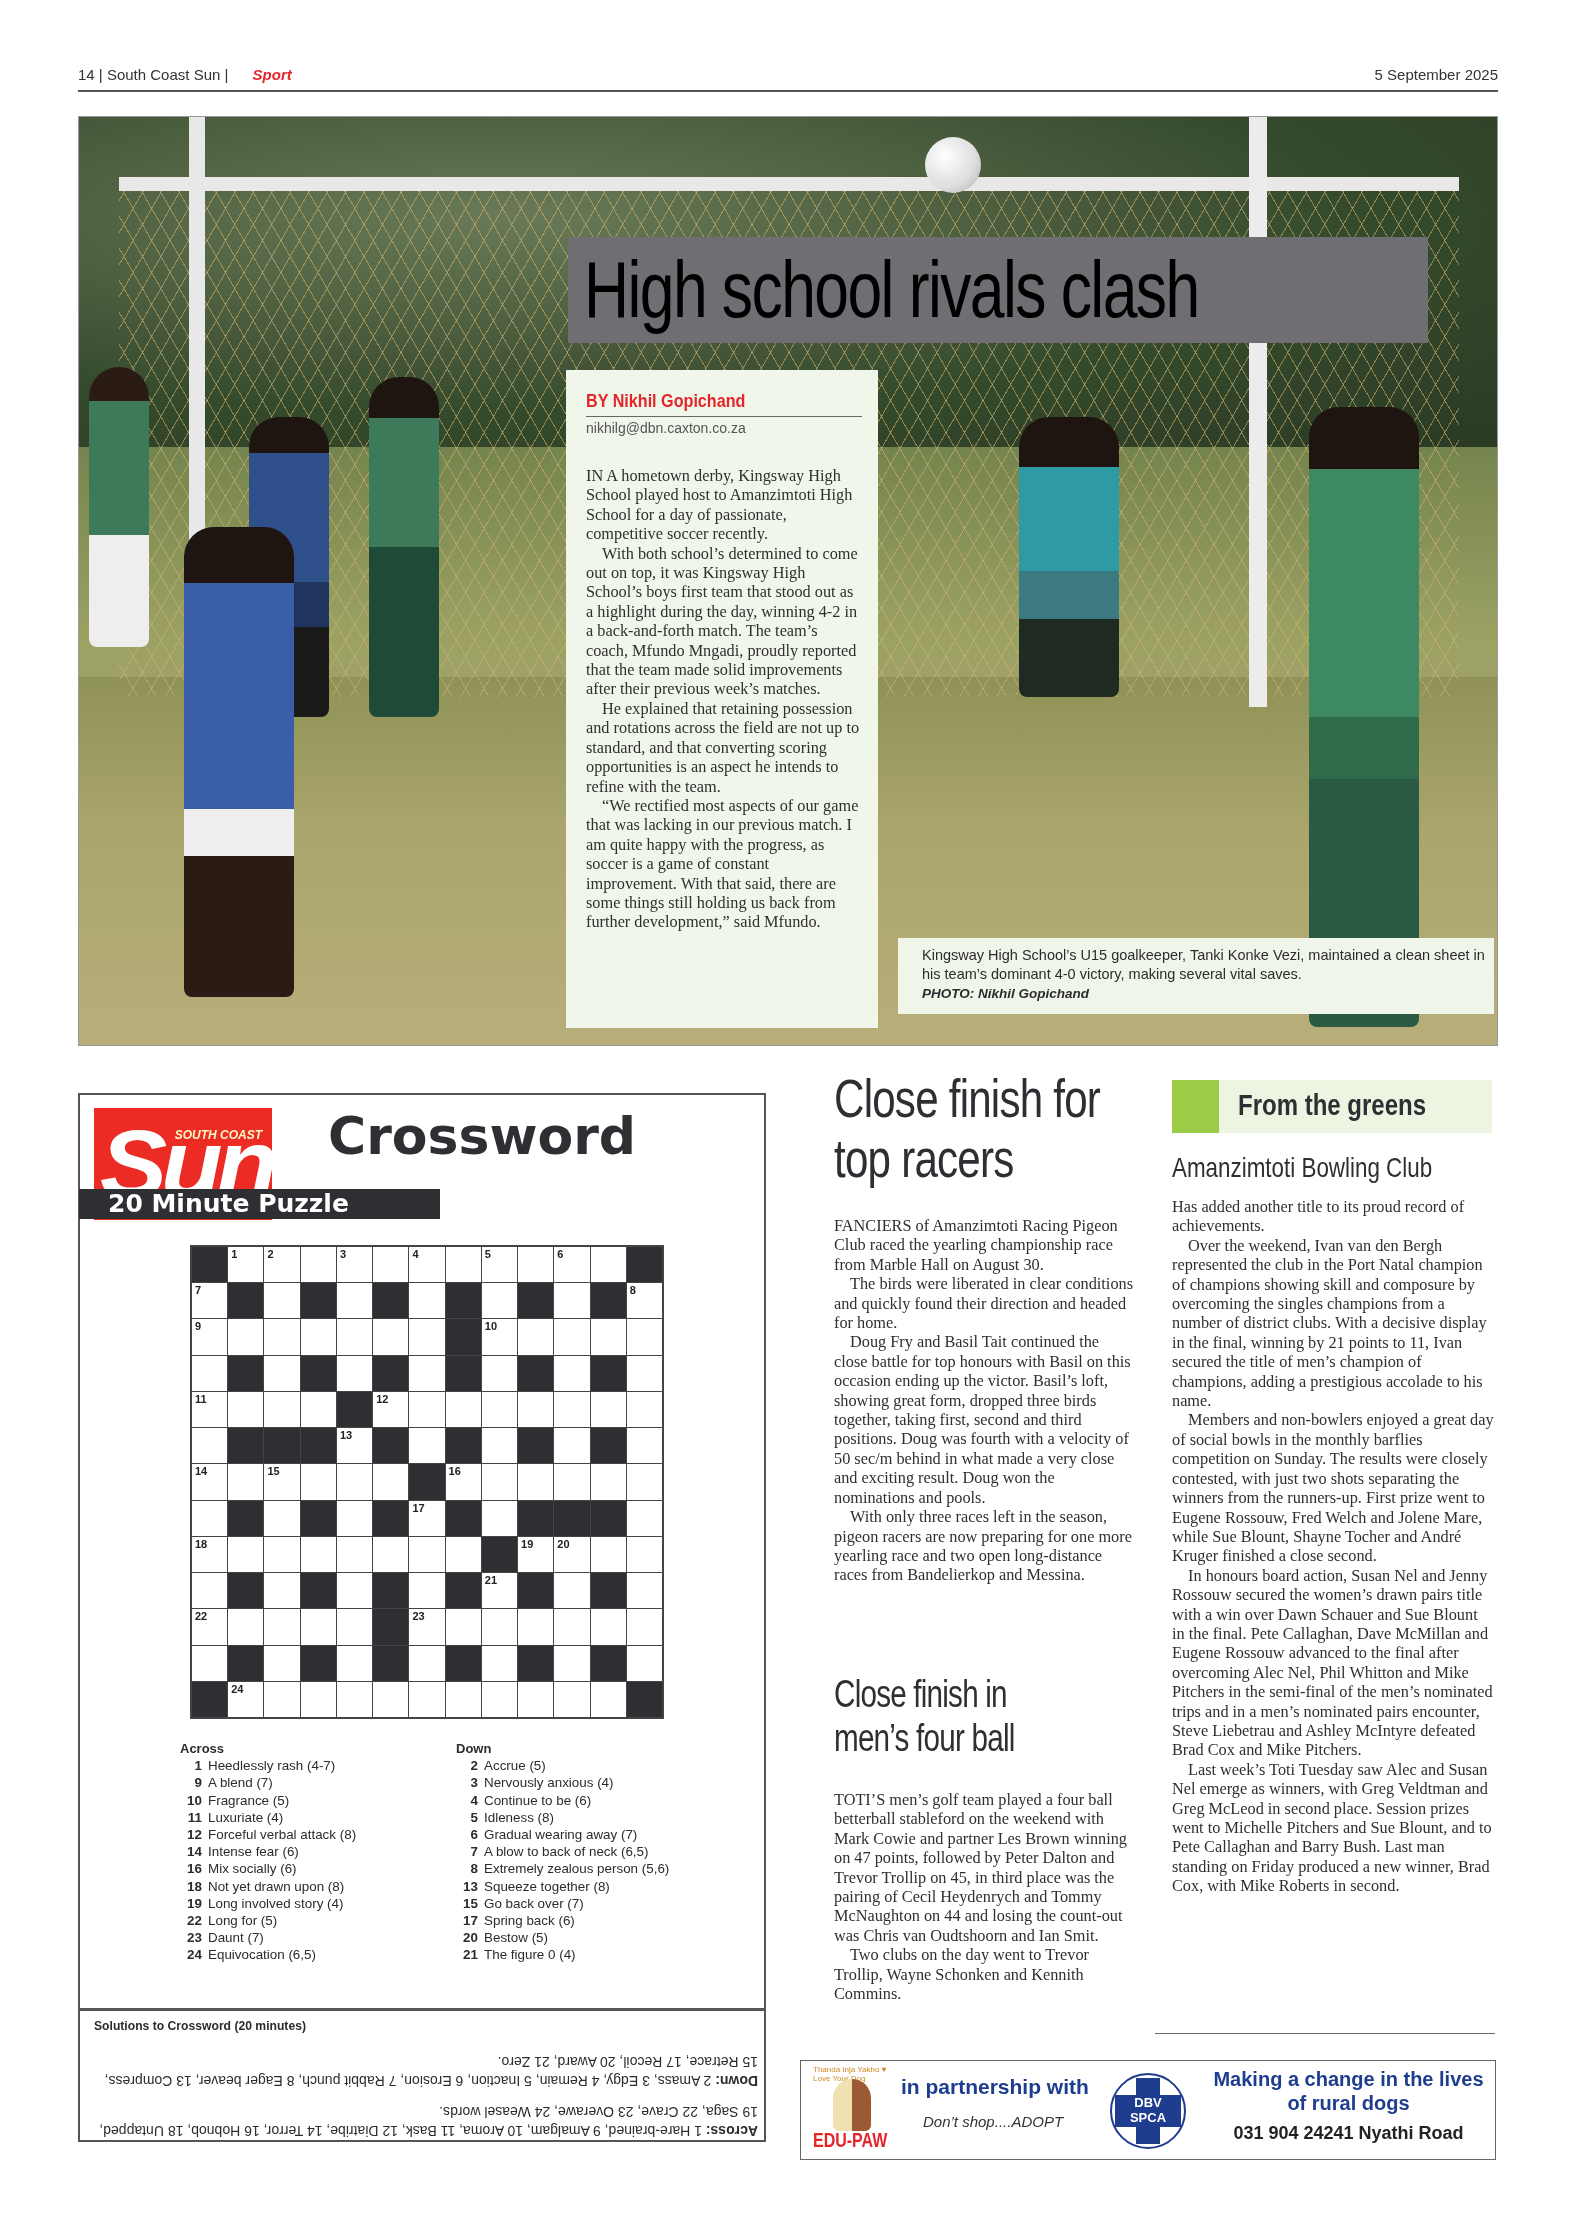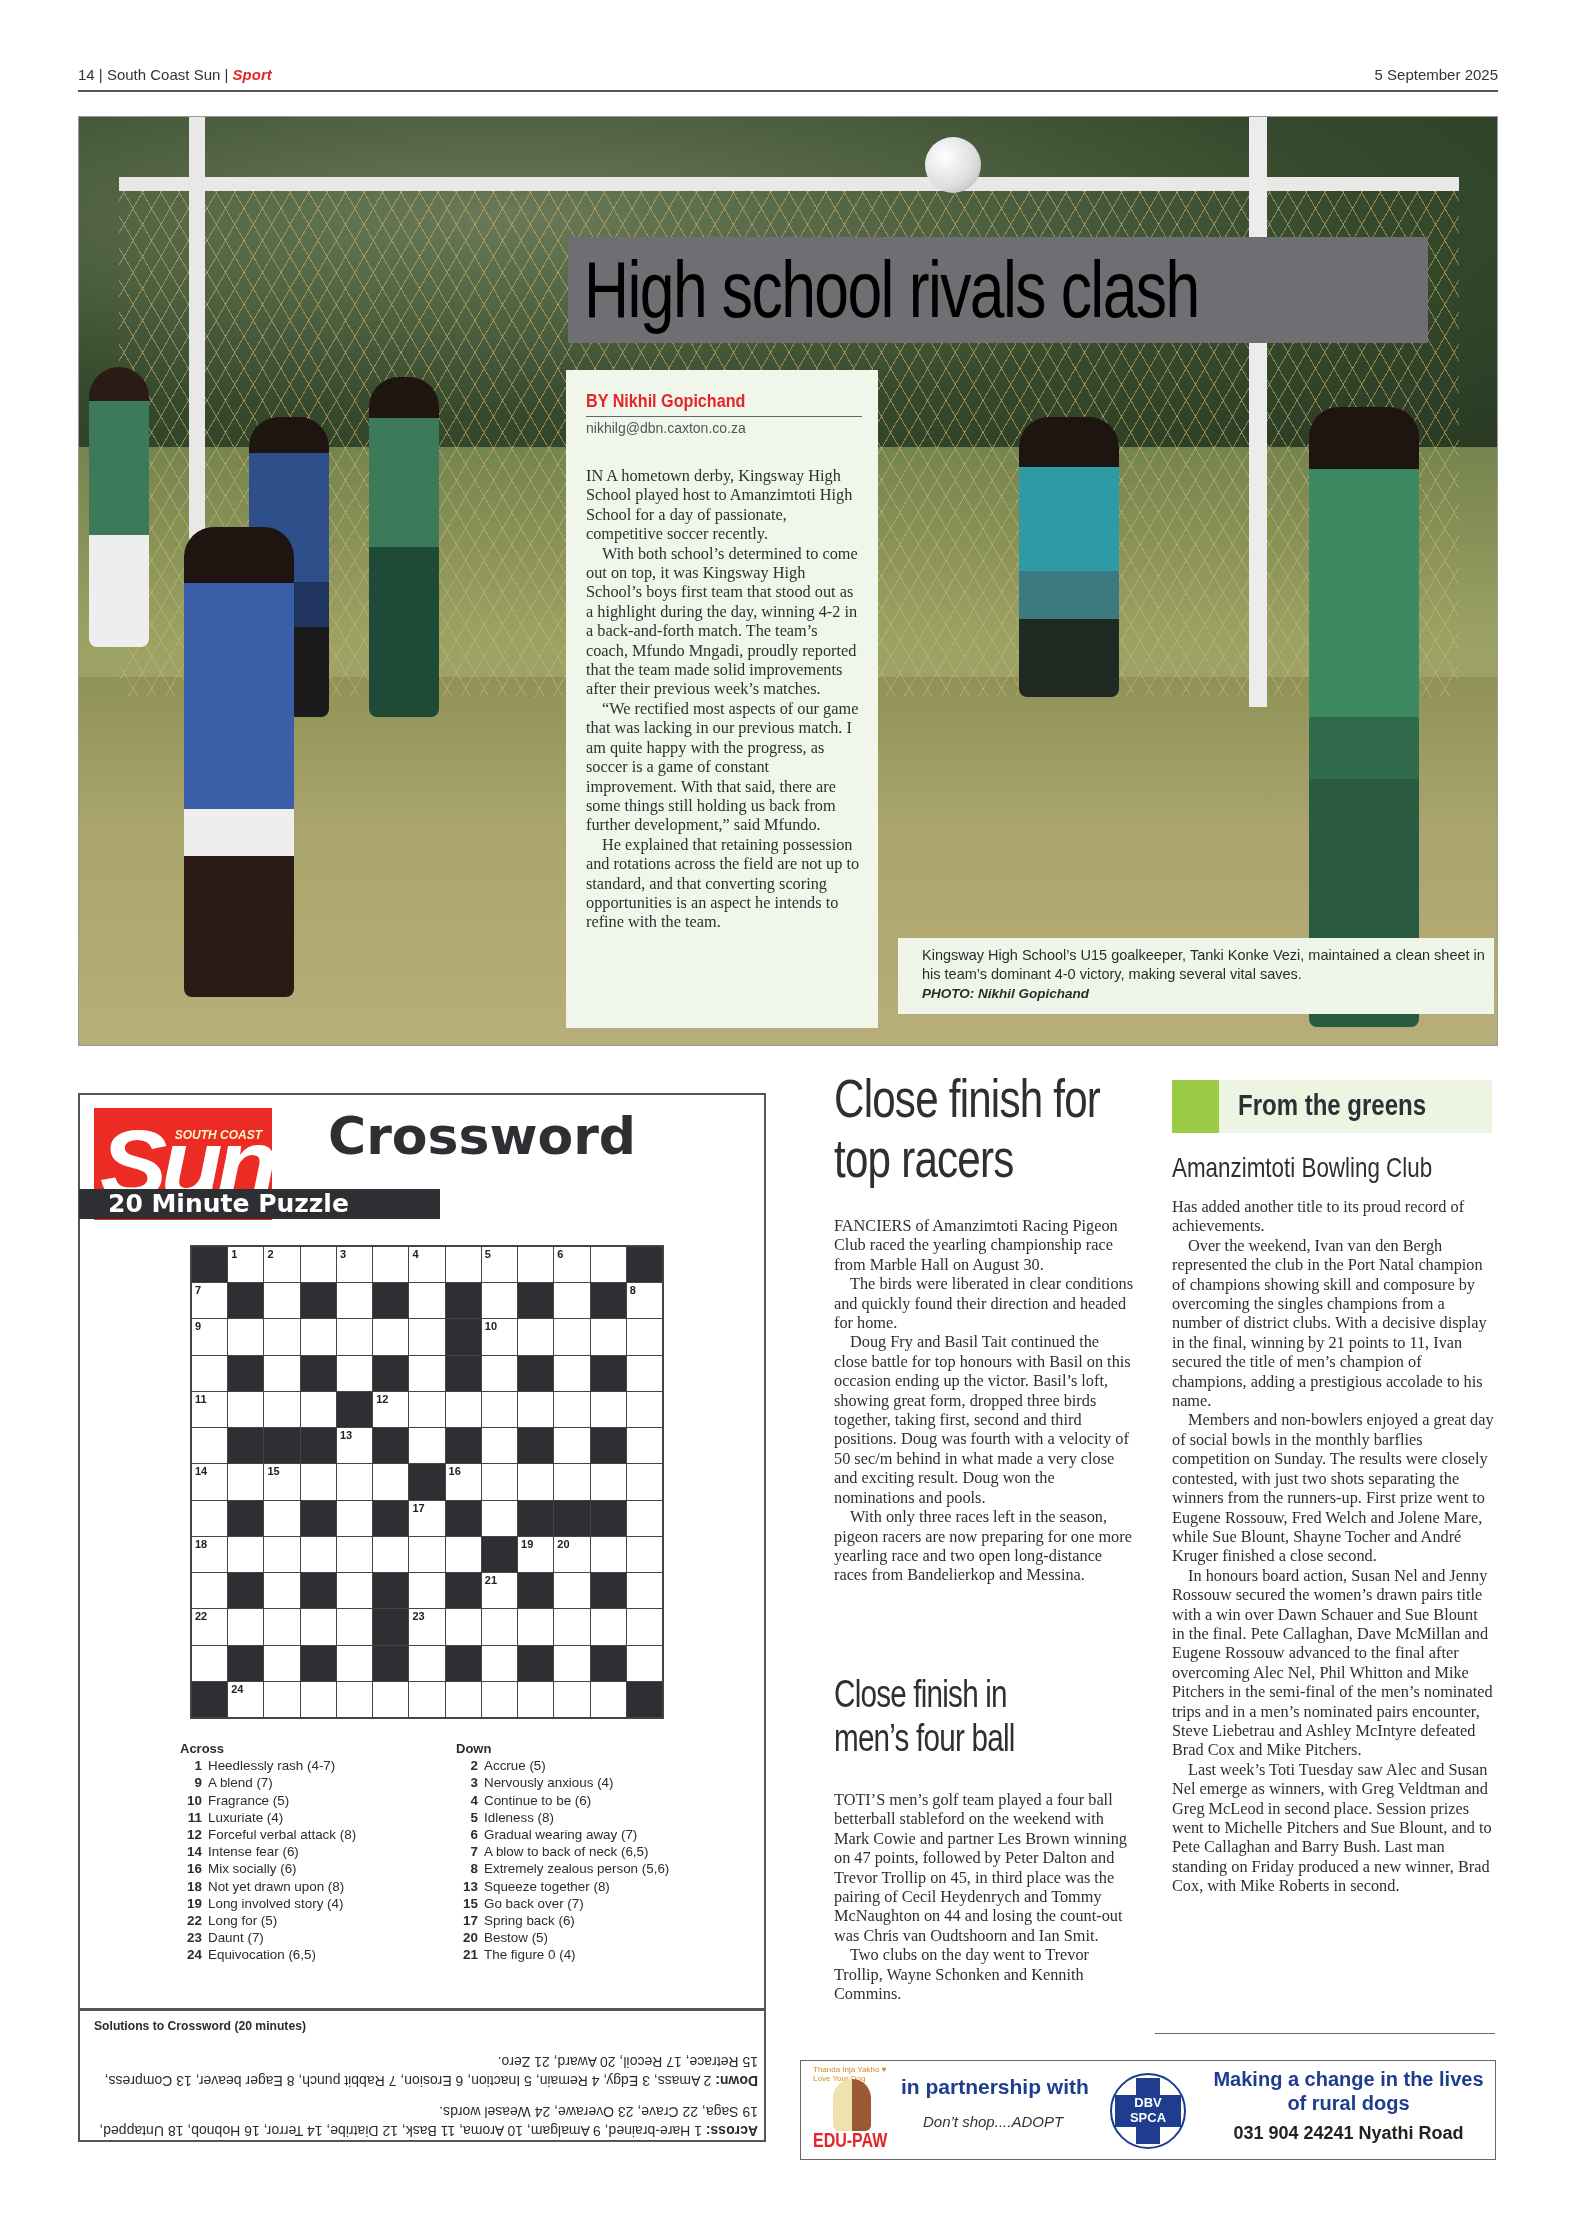--- a/index.html
+++ b/index.html
@@ -1,21 +1,21 @@
 <!DOCTYPE html>
 <html><head>
 <meta charset="utf-8">
 <style>
   * { box-sizing: border-box; margin: 0; padding: 0; }
   body { width: 1572px; height: 2224px; background: #fff; position: relative; overflow: hidden; font-family: "Liberation Serif", serif; color: #2b2b2b; }
   .abs { position: absolute; }
 
   
   .page-header { left: 78px; top: 66px; width: 1420px; height: 26px; border-bottom: 2px solid #555; font-family: "Liberation Sans", sans-serif; font-size: 15px; color: #333; display: flex; justify-content: space-between; align-items: flex-start; }
-  .page-header .sect { color: #e4262a; font-style: italic; font-weight: bold; }
+  .page-header .sect { color: #e4262a; font-style: italic; font-weight: bold; margin-left: 20px; }
 
   
   .hero { left: 78px; top: 116px; width: 1420px; height: 930px; overflow: hidden; border: 1px solid #999;
     background:
       linear-gradient(180deg, #4a5a3a 0%, #566a40 18%, #7d8a52 40%, #9aa062 55%, #a6a66e 70%, #8c9158 85%, #8a8a58 100%); }
   .hero .sky { position: absolute; left: 0; top: 0; width: 100%; height: 330px; background: radial-gradient(ellipse at 30% 30%, #6a7a58 0%, #354a2c 60%, #2a3a24 100%); }
   .hero .net { position: absolute; left: 40px; top: 60px; width: 1340px; height: 520px;
     background-image: repeating-linear-gradient(60deg, rgba(210,180,110,.55) 0 1px, transparent 1px 16px), repeating-linear-gradient(-60deg, rgba(210,180,110,.55) 0 1px, transparent 1px 16px); }
   .hero .post-l { position: absolute; left: 110px; top: 0; width: 16px; height: 580px; background: #e8e8e8; }
   .hero .post-r { position: absolute; left: 1170px; top: 0; width: 18px; height: 590px; background: #ececec; }
@@ -123,22 +123,22 @@
 
 <div class="abs headline-bar"><span>High school rivals clash</span></div>
 
 <div class="abs story-box">
   <div class="byline">BY Nikhil Gopichand</div>
   <div class="byline-rule"></div>
   <div class="email">nikhilg@dbn.caxton.co.za</div>
   <div class="body-text">
     <p>IN A hometown derby, Kingsway High School played host to Amanzimtoti High School for a day of passionate, competitive soccer recently.</p>
     <p>With both school’s determined to come out on top, it was Kingsway High School’s boys first team that stood out as a highlight during the day, winning 4-2 in a back-and-forth match. The team’s coach, Mfundo Mngadi, proudly reported that the team made solid improvements after their previous week’s matches.</p>
+    <p>He explained that retaining possession and rotations across the field are not up to standard, and that converting scoring opportunities is an aspect he intends to refine with the team.</p>
     <p>“We rectified most aspects of our game that was lacking in our previous match. I am quite happy with the progress, as soccer is a game of constant improvement. With that said, there are some things still holding us back from further development,” said Mfundo.</p>
-    <p>He explained that retaining possession and rotations across the field are not up to standard, and that converting scoring opportunities is an aspect he intends to refine with the team.</p>
   </div>
 </div>
 
 <div class="abs caption-box">
   <div>Kingsway High School’s U15 goalkeeper, Tanki Konke Vezi, maintained a clean sheet in his team’s dominant 4-0 victory, making several vital saves.</div>
   <div class="credit">PHOTO: Nikhil Gopichand</div>
 </div>
 
 <div class="abs xw-box"></div>
 <div class="abs xw-logo">

